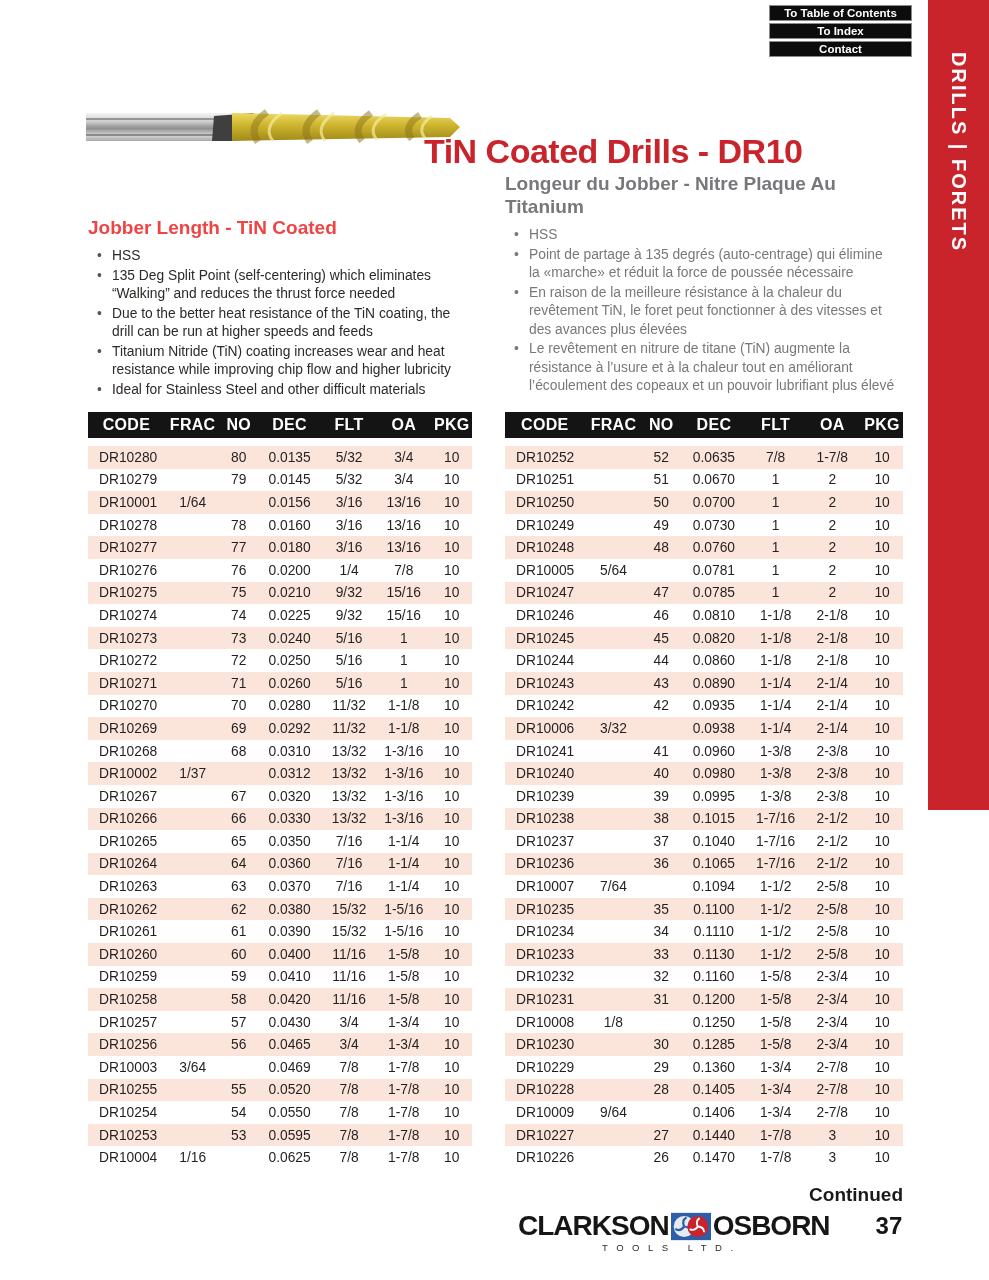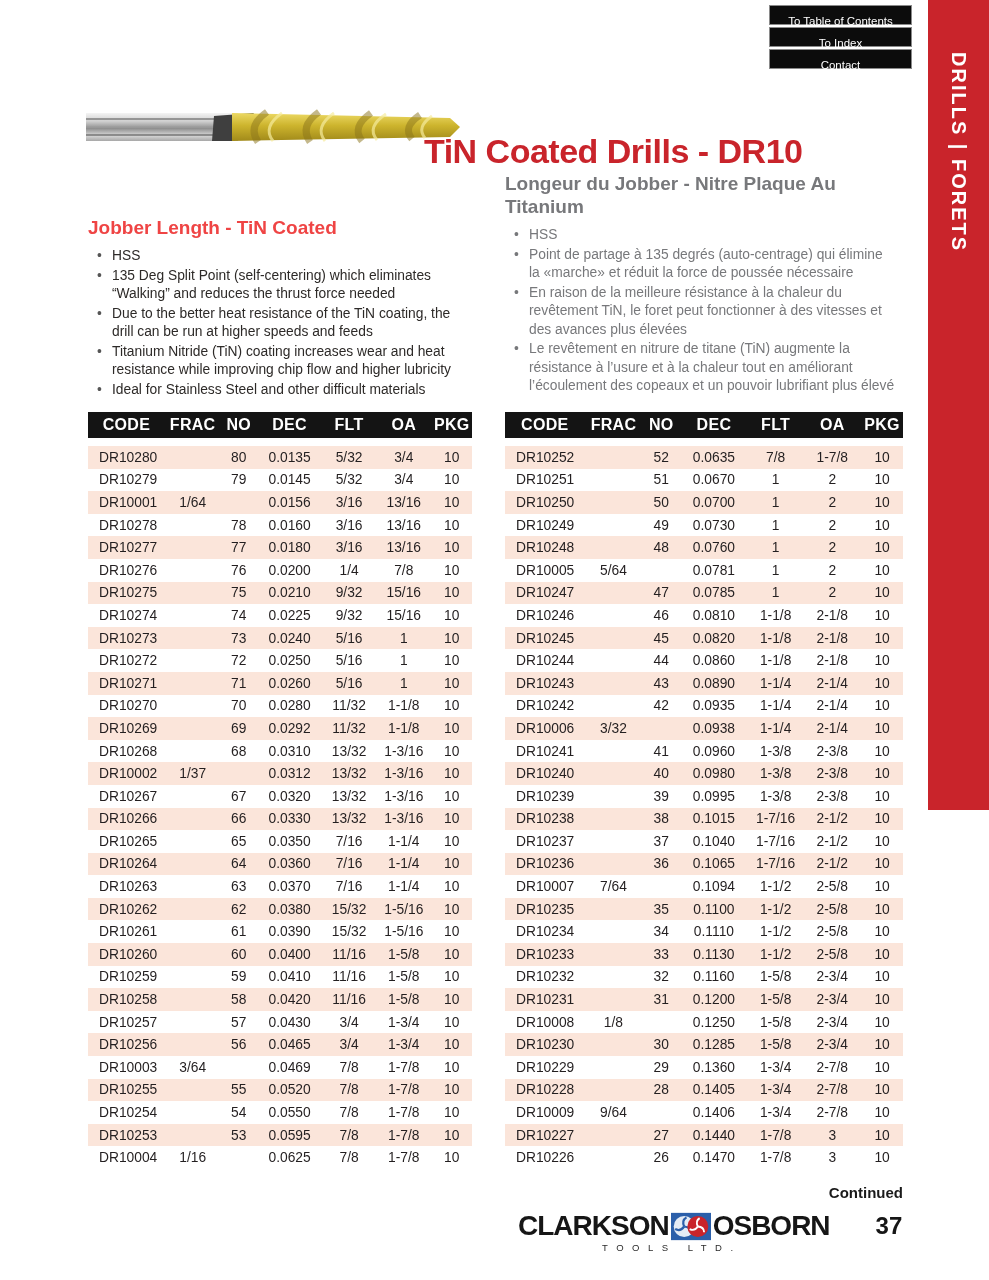--- a/index.html
+++ b/index.html
@@ -1,22 +1,22 @@
 <!DOCTYPE html>
 <html><head>
 <meta charset="utf-8">
 <style>
   html,body{margin:0;padding:0;background:#ffffff;}
   .page{position:relative;width:989px;height:1280px;background:#fff;overflow:hidden;
         font-family:"Liberation Sans",sans-serif;color:#231f20;}
 
   
   .nav{position:absolute;top:5px;left:769px;width:143px;display:flex;flex-direction:column;gap:2px;}
-  .nav button{height:16px;background:#0c0c0c;color:#fff;font-weight:normal;font-size:11.5px;
-        line-height:13px;border:1px solid #8a8a8a;padding:9px;font-family:"Liberation Sans",sans-serif;
+  .nav button{height:16px;background:#0c0c0c;color:#fff;font-weight:bold;font-size:11.5px;
+        line-height:13px;border:1px solid #8a8a8a;padding:0;font-family:"Liberation Sans",sans-serif;
         cursor:pointer;}
 
   
   .side-tab{position:absolute;top:0;right:0;width:61px;height:810px;background:#c9242b;}
   .side-tab-text{position:absolute;top:52px;left:50%;transform:translateX(-50%);
         writing-mode:vertical-rl;color:#fff;font-weight:bold;font-size:20px;letter-spacing:2px;
         white-space:nowrap;}
 
   
   .drill{position:absolute;left:82px;top:94px;width:382px;height:66px;}
@@ -53,21 +53,21 @@
   .td:nth-child(1){text-align:left;padding-left:11px;}
   .th:nth-child(2),.td:nth-child(2){width:14.5%;}
   .th:nth-child(3),.td:nth-child(3){width:9.5%;}
   .th:nth-child(4),.td:nth-child(4){width:17%;}
   .th:nth-child(5),.td:nth-child(5){width:14%;}
   .th:nth-child(6),.td:nth-child(6){width:14.5%;}
   .th:nth-child(7),.td:nth-child(7){width:10.5%;}
 
   
   .continued{position:absolute;top:1184px;left:505px;width:398px;text-align:right;
-        font-weight:bold;font-size:15px;color:#1a1a1a;}
+        font-weight:bold;font-size:19px;color:#1a1a1a;}
   .brand{position:absolute;top:1211px;left:518px;}
   .brand-row{display:flex;align-items:center;}
   .brand-name{font-size:28px;font-weight:bold;color:#161616;letter-spacing:-1px;line-height:30px;}
   .brand-icon{width:40px;height:29px;margin:0 2px;}
   .page-num{font-size:24px;font-weight:bold;color:#161616;margin-left:46px;}
   .brand-sub{font-size:9.5px;letter-spacing:8.5px;color:#2b2b2b;margin-top:1px;padding-left:84px;
         white-space:nowrap;}
 </style>
 </head>
 <body>

